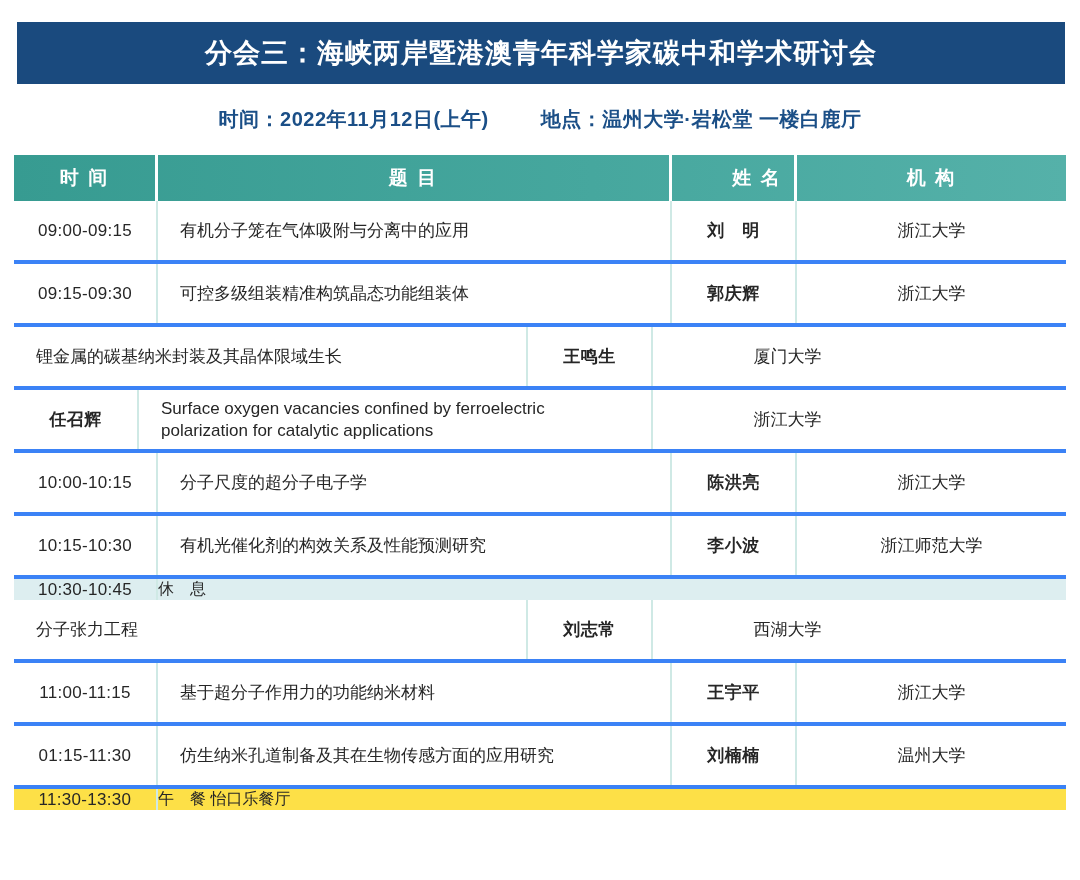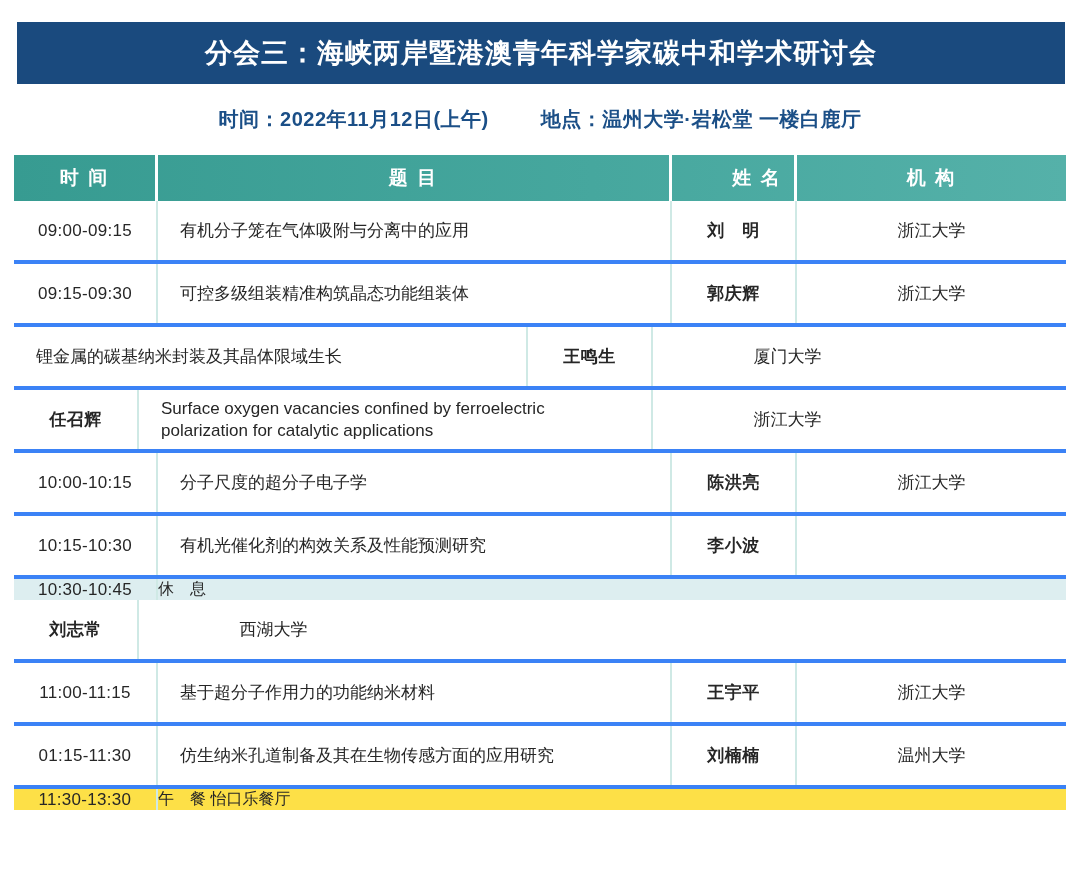--- a/index.html
+++ b/index.html
@@ -113,26 +113,28 @@
         <div class="row talk">
           <div class="cell time">10:00-10:15</div>
           <div class="cell title">分子尺度的超分子电子学</div>
           <div class="cell name">陈洪亮</div>
           <div class="cell org">浙江大学</div>
         </div>
         <div class="row talk">
           <div class="cell time">10:15-10:30</div>
           <div class="cell title">有机光催化剂的构效关系及性能预测研究</div>
           <div class="cell name">李小波</div>
+          <div class="cell org">浙江师范大学</div>
         </div>
         <div class="row break">
           <div class="cell time">10:30-10:45</div>
           <div class="label">休　息</div>
         </div>
         <div class="row talk">
+          <div class="cell title">分子张力工程</div>
           <div class="cell name">刘志常</div>
           <div class="cell org">西湖大学</div>
         </div>
         <div class="row talk">
           <div class="cell time">11:00-11:15</div>
           <div class="cell title">基于超分子作用力的功能纳米材料</div>
           <div class="cell name">王宇平</div>
           <div class="cell org">浙江大学</div>
         </div>
         <div class="row talk">

